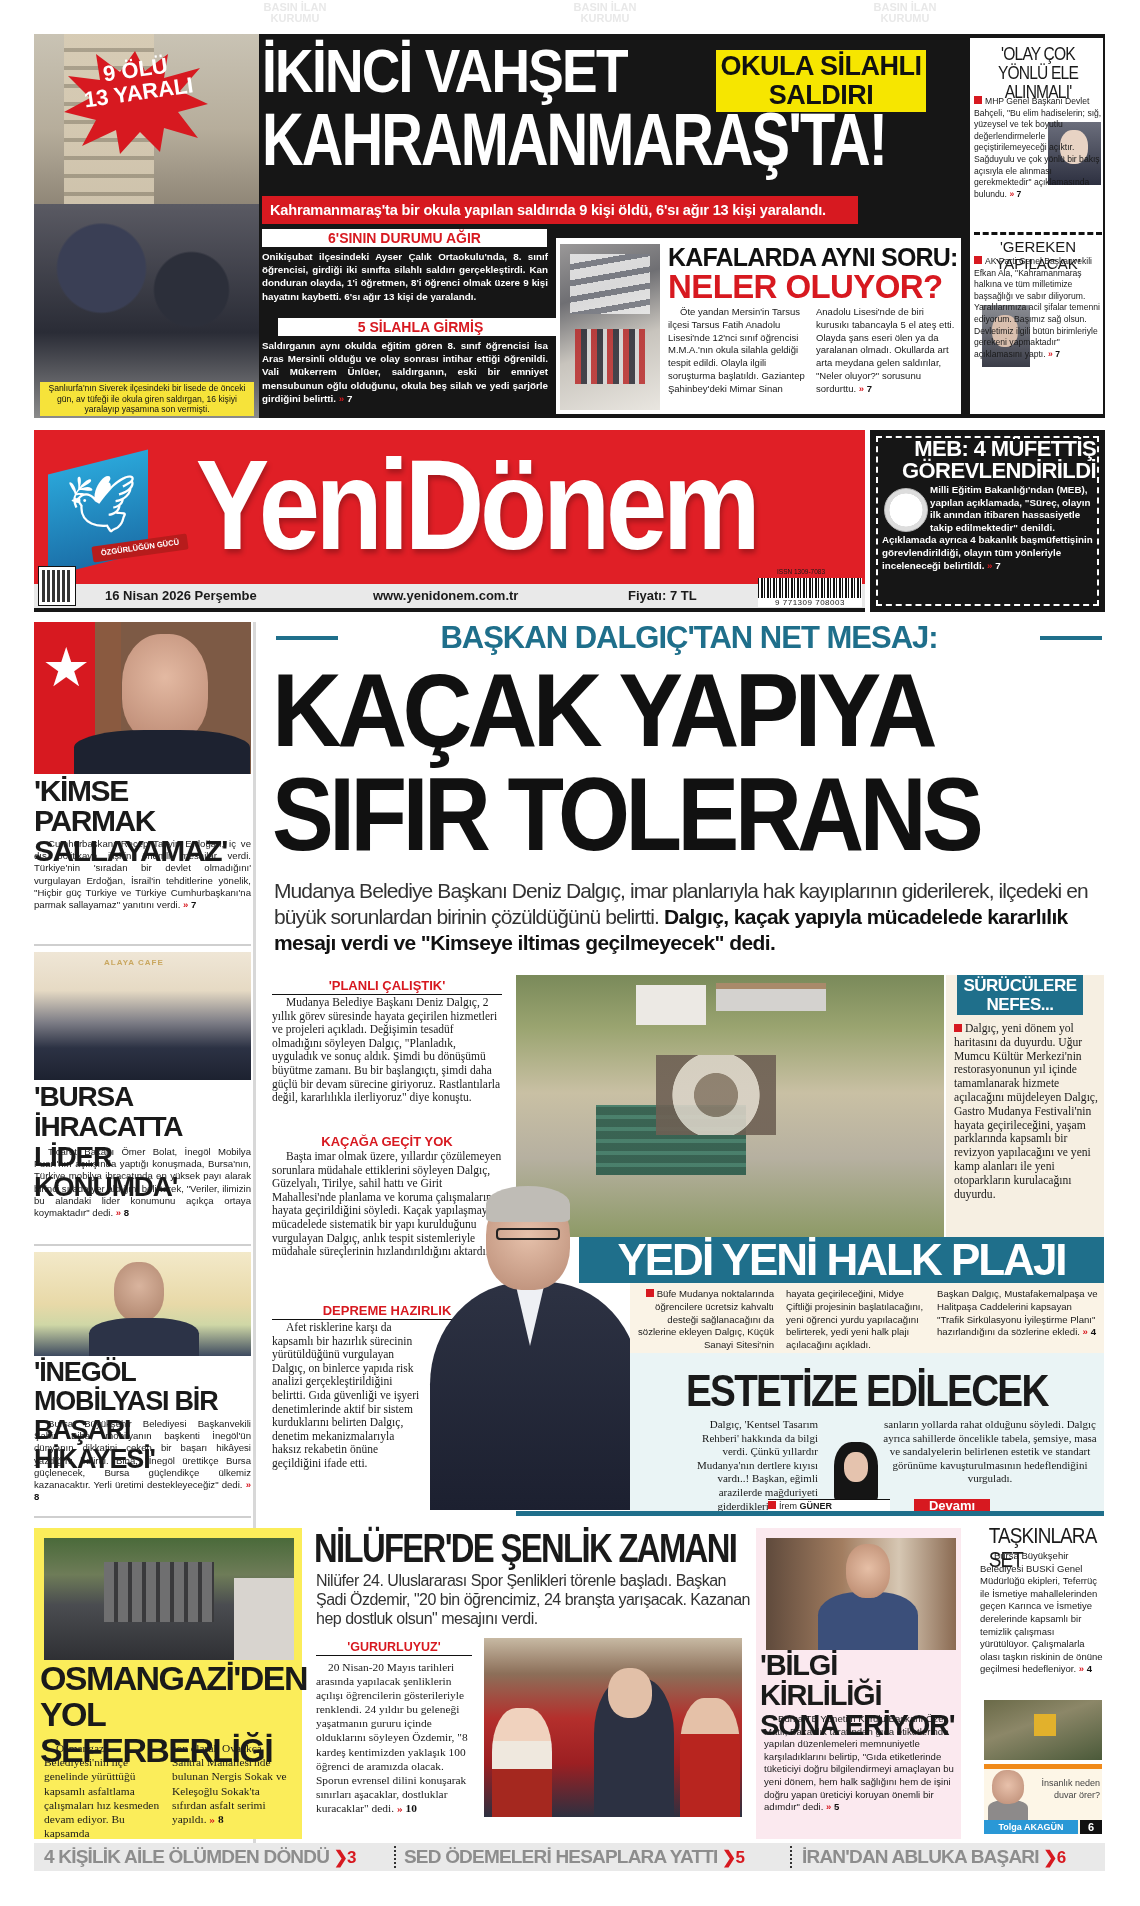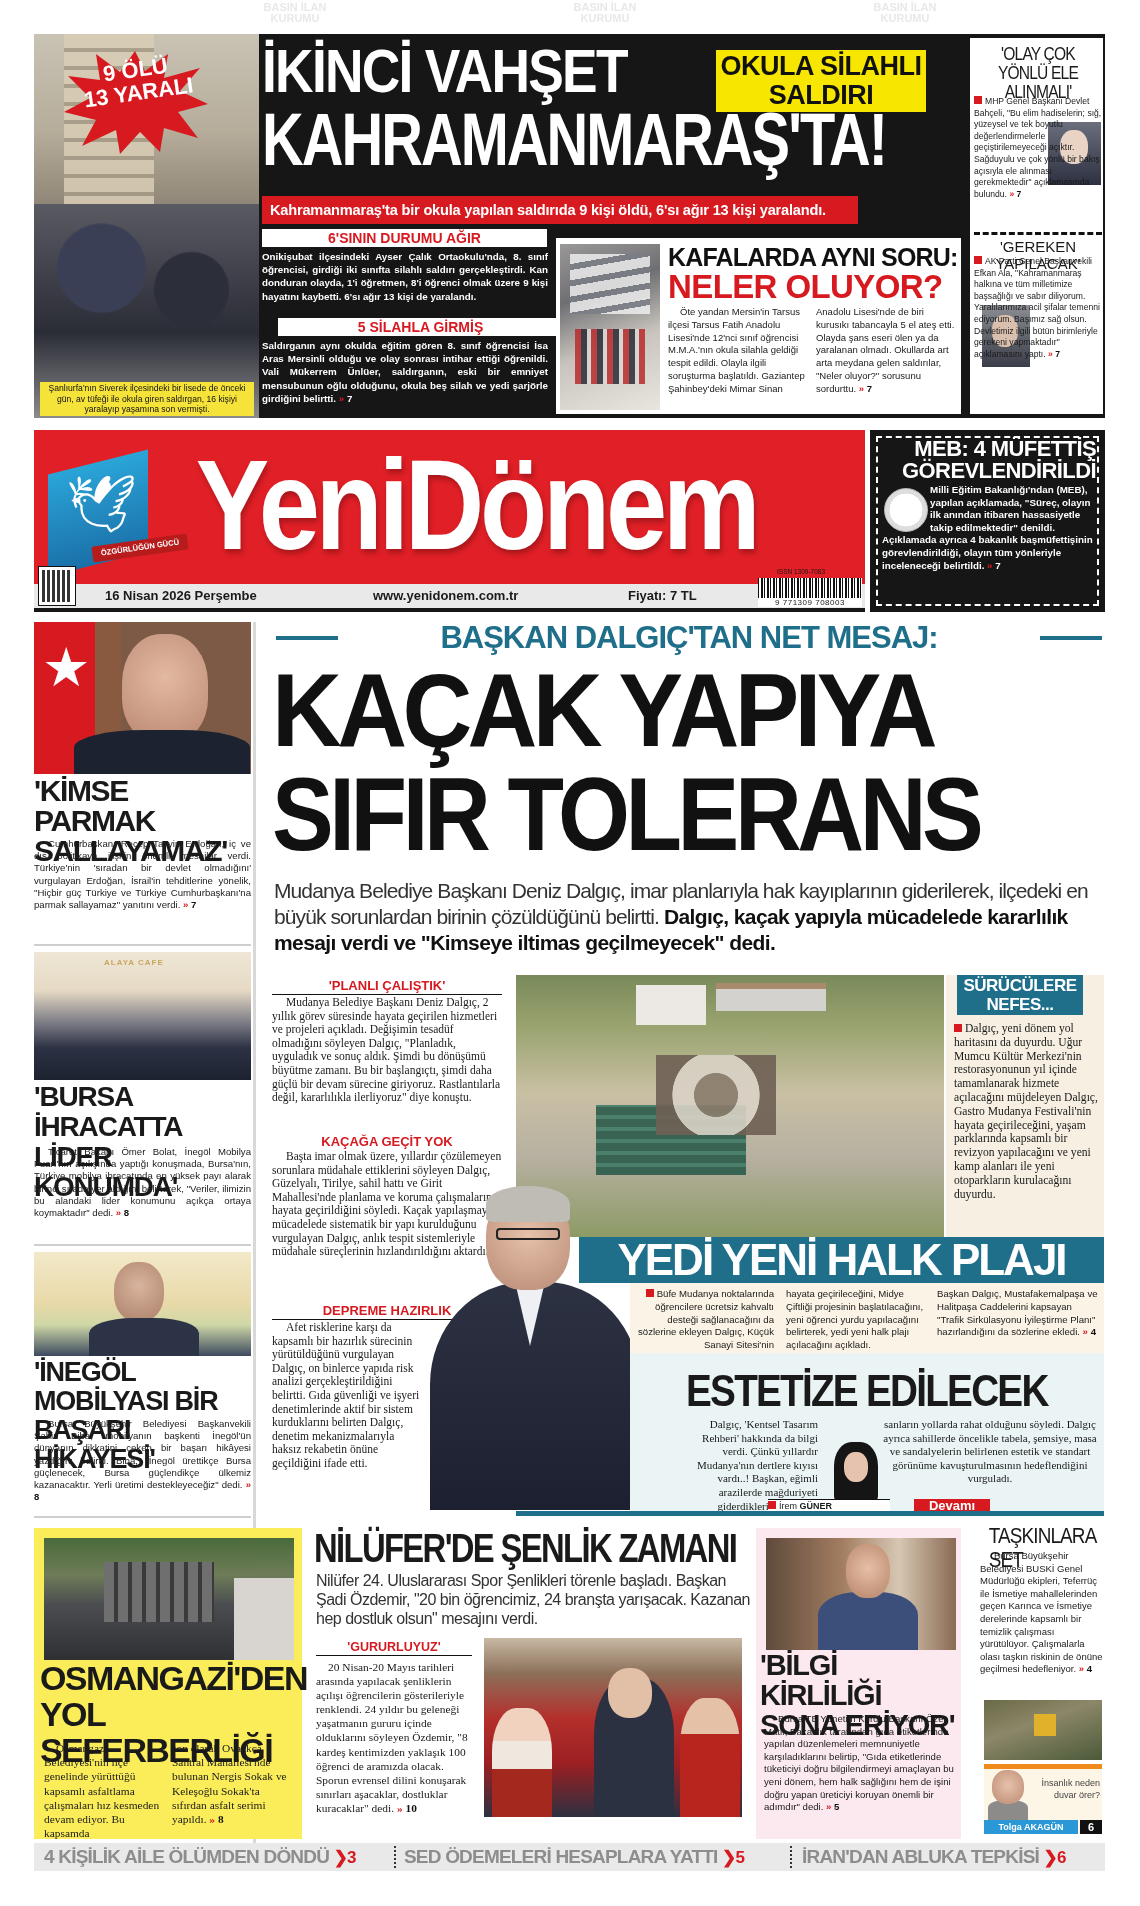--- a/index.html
+++ b/index.html
@@ -391,21 +391,21 @@
   </div>
 <div class="abs" id="colq">İnsanlık neden duvar örer?</div>
 <div class="abs" id="colname">Tolga AKAGÜN</div>
 <div class="abs" id="colpg">6</div>
 
 <div class="abs" id="strip"></div>
 <div class="strip-item" style="left:44px;"><span>4 KİŞİLİK AİLE ÖLÜMDEN DÖNDÜ</span> <span class="strip-pg">❯</span><span class="strip-pg">3</span></div>
 <div class="strip-sep" style="left:394px;"></div>
 <div class="strip-item" style="left:404px;"><span>SED ÖDEMELERİ HESAPLARA YATTI</span> <span class="strip-pg">❯</span><span class="strip-pg">5</span></div>
 <div class="strip-sep" style="left:790px;"></div>
-<div class="strip-item" style="left:802px;"><span>İRAN'DAN ABLUKA TEPKİSİ</span> <span class="strip-pg">❯</span><span class="strip-pg">6</span></div>
+<div class="strip-item" style="left:802px;"><span>İRAN'DAN ABLUKA BAŞARI</span> <span class="strip-pg">❯</span><span class="strip-pg">6</span></div>
 
 <div class="wm" style="left:250px;top:2px;width:90px;">
     <div>BASIN İLAN</div>
     <div>KURUMU</div>
   </div>
 <div class="wm" style="left:560px;top:2px;width:90px;">
     <div>BASIN İLAN</div>
     <div>KURUMU</div>
   </div>
 <div class="wm" style="left:860px;top:2px;width:90px;">

